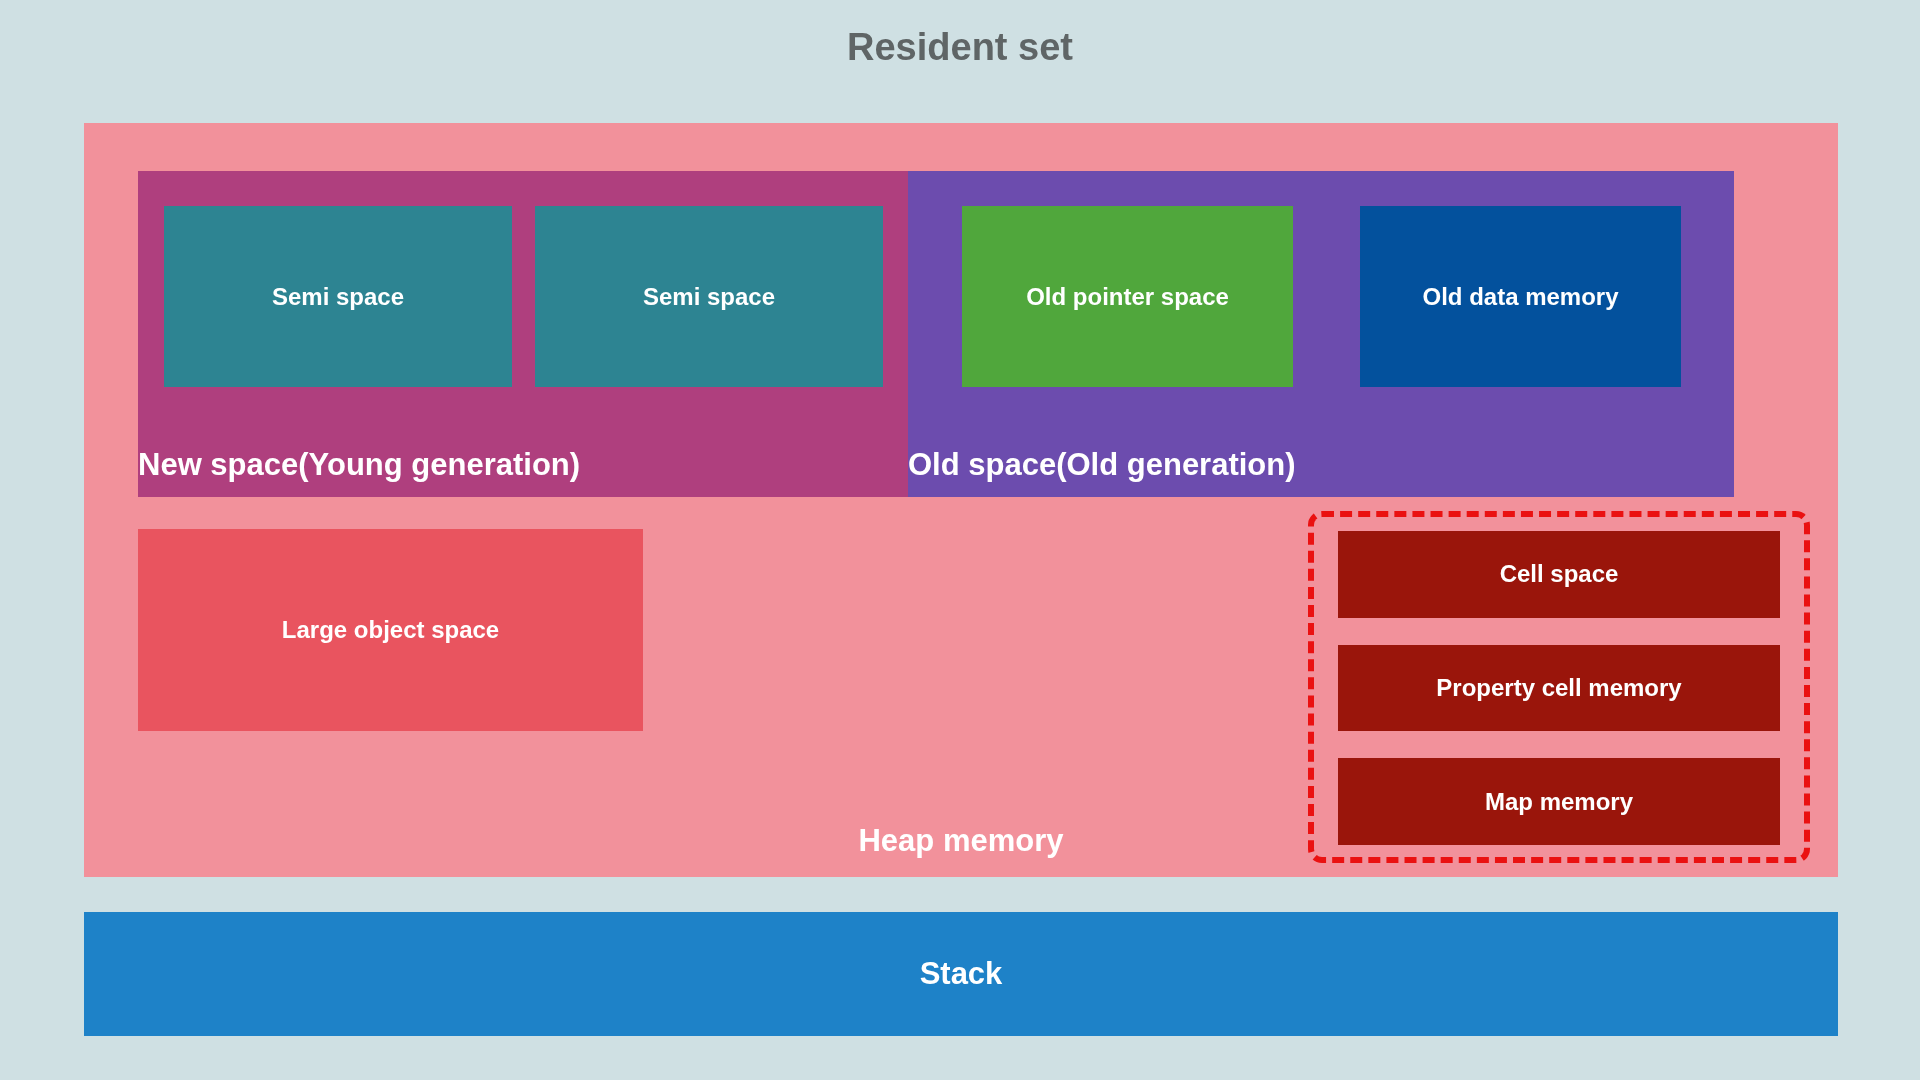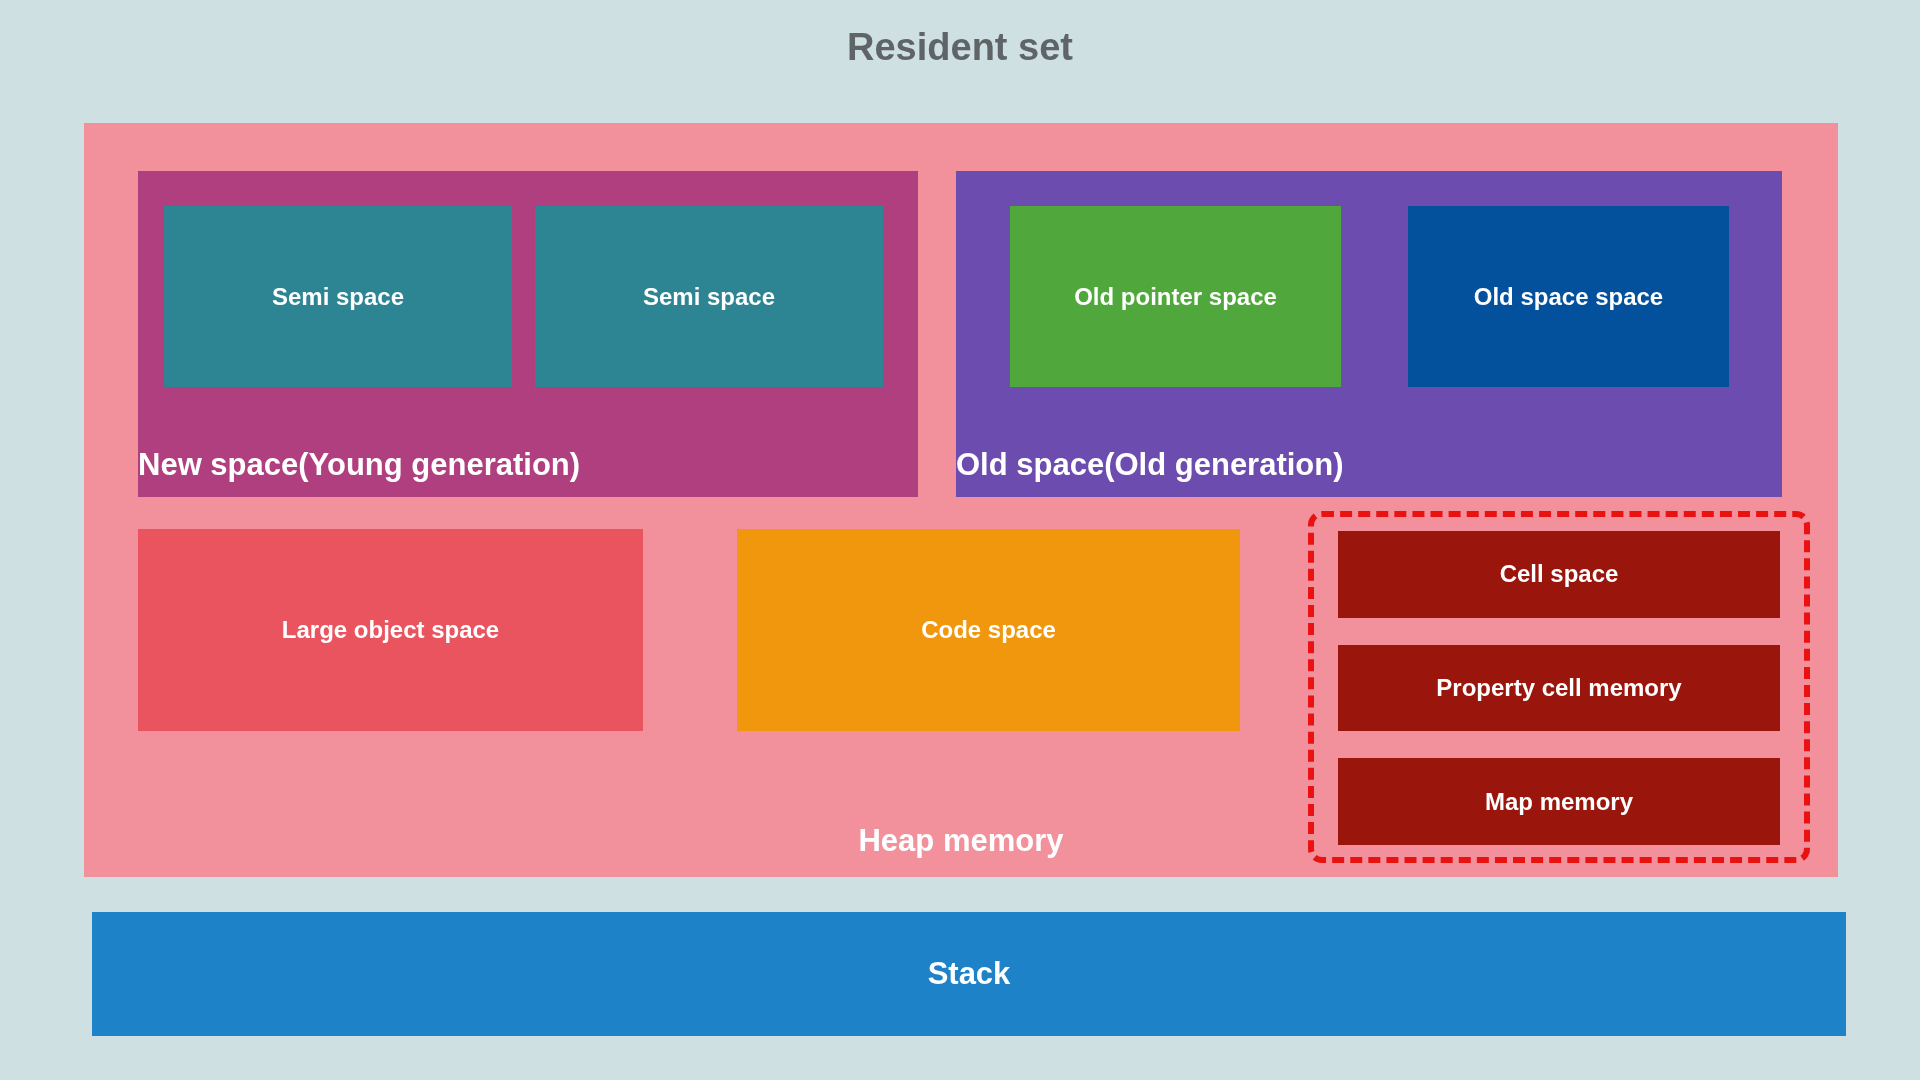--- a/index.html
+++ b/index.html
@@ -29,21 +29,21 @@
     padding-left: 44px;
   }
   .new-space {
     position: absolute;
     left: 54px; top: 48px;
     width: 780px; height: 326px;
     background: var(--new-space-bg);
   }
   .old-space {
     position: absolute;
-    left: 872px; top: 48px;
+    left: 824px; top: 48px;
     width: 826px; height: 326px;
     background: var(--old-space-bg);
   }
   .inner-box {
     position: absolute;
     display: flex; align-items: center; justify-content: center;
     color: var(--label-text);
     font-size: 24px;
     text-align: center;
   }
@@ -93,47 +93,45 @@
     color: var(--label-text);
   }
   .stack {
     position: absolute;
     left: 84px; top: 912px;
     width: 1754px; height: 124px;
     background: var(--stack-bg);
     display: flex; align-items: center; justify-content: center;
     color: var(--label-text);
     font-size: 31px;
-    margin-left: 8px;
   }
 </style>
 </head>
 <body>
 
 <div class="stage">
 
   <div class="diagram-title">Resident set</div>
 
   <div class="heap">
 
     <div class="new-space">
       <div class="inner-box semi-1">Semi space</div>
       <div class="inner-box semi-2">Semi space</div>
       <div class="region-label">New space(Young generation)</div>
     </div>
 
     <div class="old-space">
       <div class="inner-box old-pointer">Old pointer space</div>
-      <div class="inner-box old-data">Old space space</div>
+      <div class="inner-box old-data">Old data memory</div>
       <div class="region-label">Old space(Old generation)</div>
     </div>
 
     <div class="inner-box large-object">Large object space</div>
 
-    <div class="inner-box code-space">Code space</div>
 
     <div class="dashed-group">
       <div class="cell-box">Cell space</div>
       <div class="cell-box">Property cell memory</div>
       <div class="cell-box">Map memory</div>
     </div>
 
     <div class="heap-label">Heap memory</div>
   </div>
 

